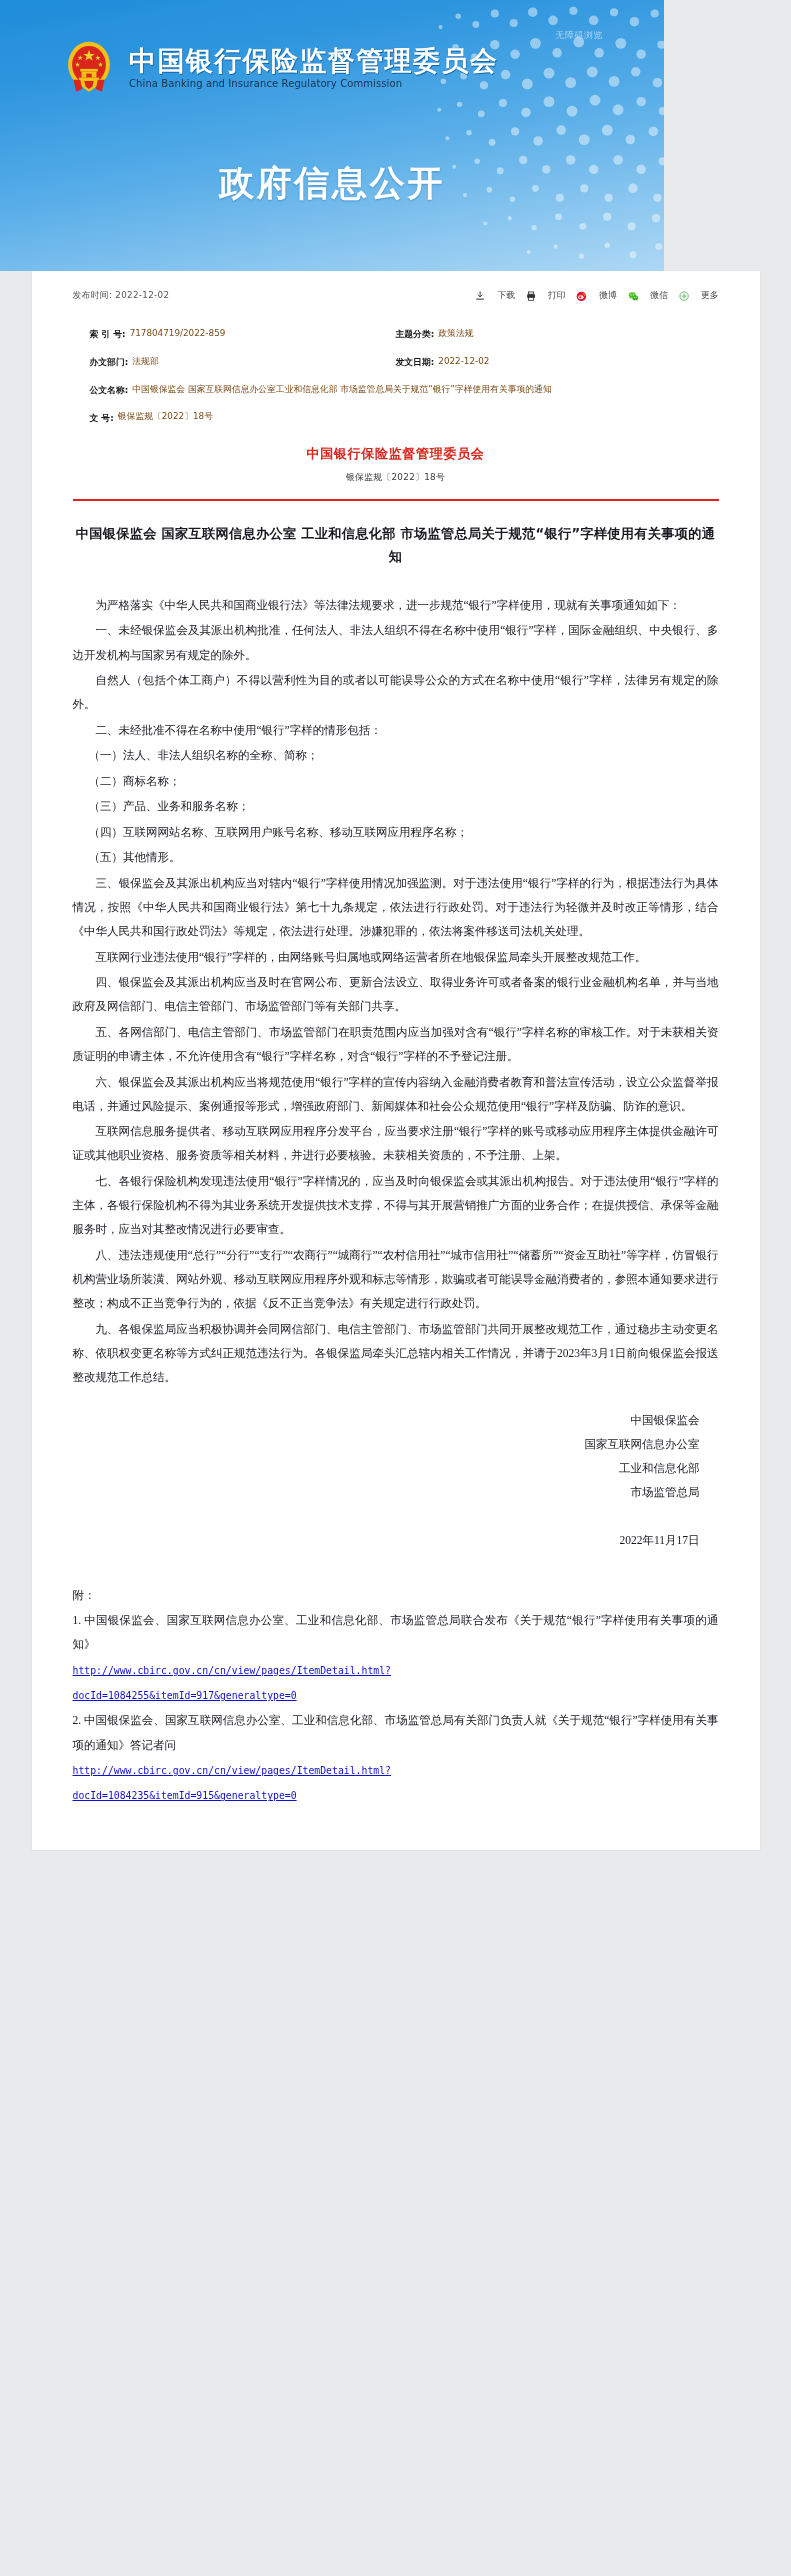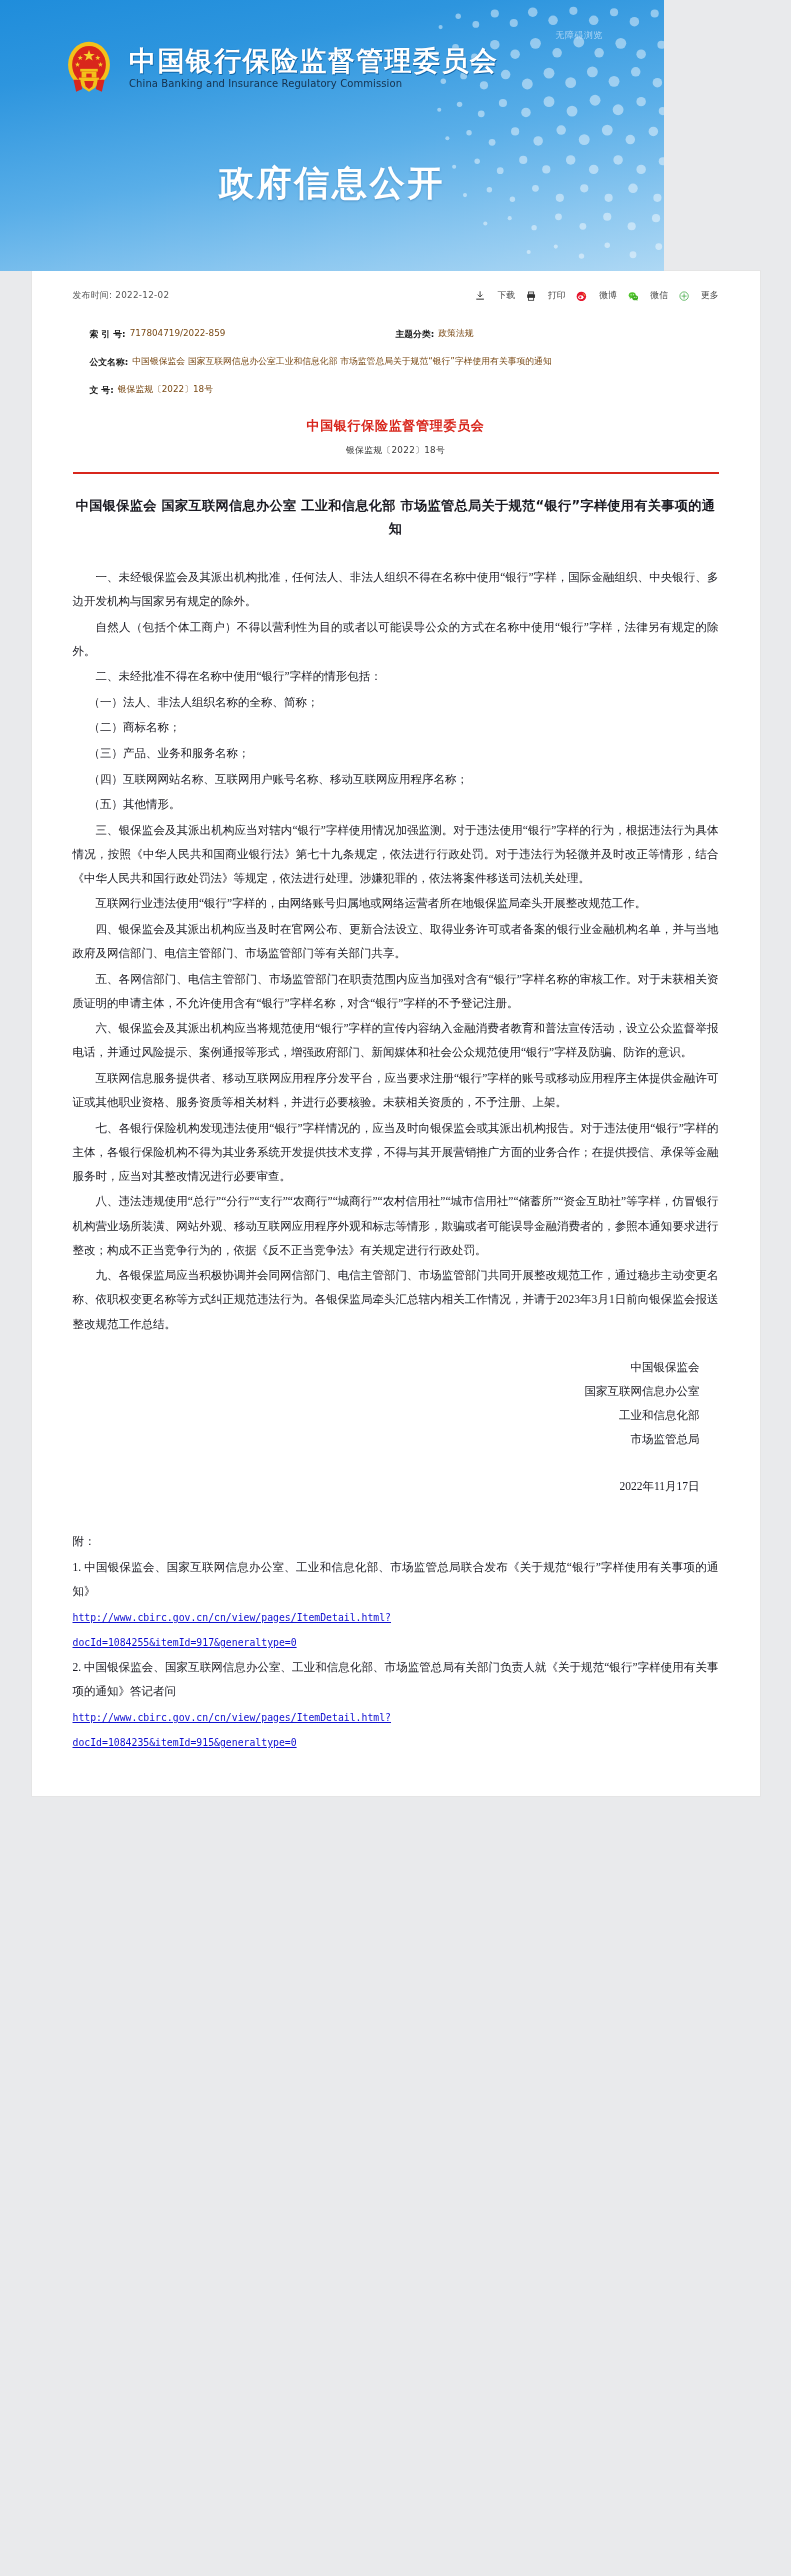--- a/index.html
+++ b/index.html
@@ -323,20 +323,30 @@
         <div class="info-col">
           <span class="lbl">索 引 号:</span>
           <span class="val">717804719/2022-859</span>
         </div>
         <div class="info-col">
           <span class="lbl">主题分类:</span>
           <span class="val">政策法规</span>
         </div>
       </div>
       <div class="info-row">
+        <div class="info-col">
+          <span class="lbl">办文部门:</span>
+          <span class="val">法规部</span>
+        </div>
+        <div class="info-col">
+          <span class="lbl">发文日期:</span>
+          <span class="val">2022-12-02</span>
+        </div>
+      </div>
+      <div class="info-row">
         <div class="info-col full">
           <span class="lbl">公文名称:</span>
           <span class="val">中国银保监会 国家互联网信息办公室工业和信息化部 市场监管总局关于规范“银行”字样使用有关事项的通知</span>
         </div>
       </div>
       <div class="info-row">
         <div class="info-col full">
           <span class="lbl">文    号:</span>
           <span class="val">银保监规〔2022〕18号</span>
         </div>
@@ -344,20 +354,21 @@
     </div>
 
     <div class="org-red">中国银行保险监督管理委员会</div>
     <div class="doc-no">银保监规〔2022〕18号</div>
     <div class="red-rule"></div>
 
     <div class="doc">
       <div class="doc-title">中国银保监会 国家互联网信息办公室 工业和信息化部 市场监管总局关于规范“银行”字样使用有关事项的通知</div>
 
       <div id="paras">
+          <div class="p">为严格落实《中华人民共和国商业银行法》等法律法规要求，进一步规范“银行”字样使用，现就有关事项通知如下：</div>
           <div class="p">一、未经银保监会及其派出机构批准，任何法人、非法人组织不得在名称中使用“银行”字样，国际金融组织、中央银行、多边开发机构与国家另有规定的除外。</div>
           <div class="p">自然人（包括个体工商户）不得以营利性为目的或者以可能误导公众的方式在名称中使用“银行”字样，法律另有规定的除外。</div>
           <div class="p">二、未经批准不得在名称中使用“银行”字样的情形包括：</div>
           <div class="p sub">（一）法人、非法人组织名称的全称、简称；</div>
           <div class="p sub">（二）商标名称；</div>
           <div class="p sub">（三）产品、业务和服务名称；</div>
           <div class="p sub">（四）互联网网站名称、互联网用户账号名称、移动互联网应用程序名称；</div>
           <div class="p sub">（五）其他情形。</div>
           <div class="p">三、银保监会及其派出机构应当对辖内“银行”字样使用情况加强监测。对于违法使用“银行”字样的行为，根据违法行为具体情况，按照《中华人民共和国商业银行法》第七十九条规定，依法进行行政处罚。对于违法行为轻微并及时改正等情形，结合《中华人民共和国行政处罚法》等规定，依法进行处理。涉嫌犯罪的，依法将案件移送司法机关处理。</div>
           <div class="p">互联网行业违法使用“银行”字样的，由网络账号归属地或网络运营者所在地银保监局牵头开展整改规范工作。</div>

